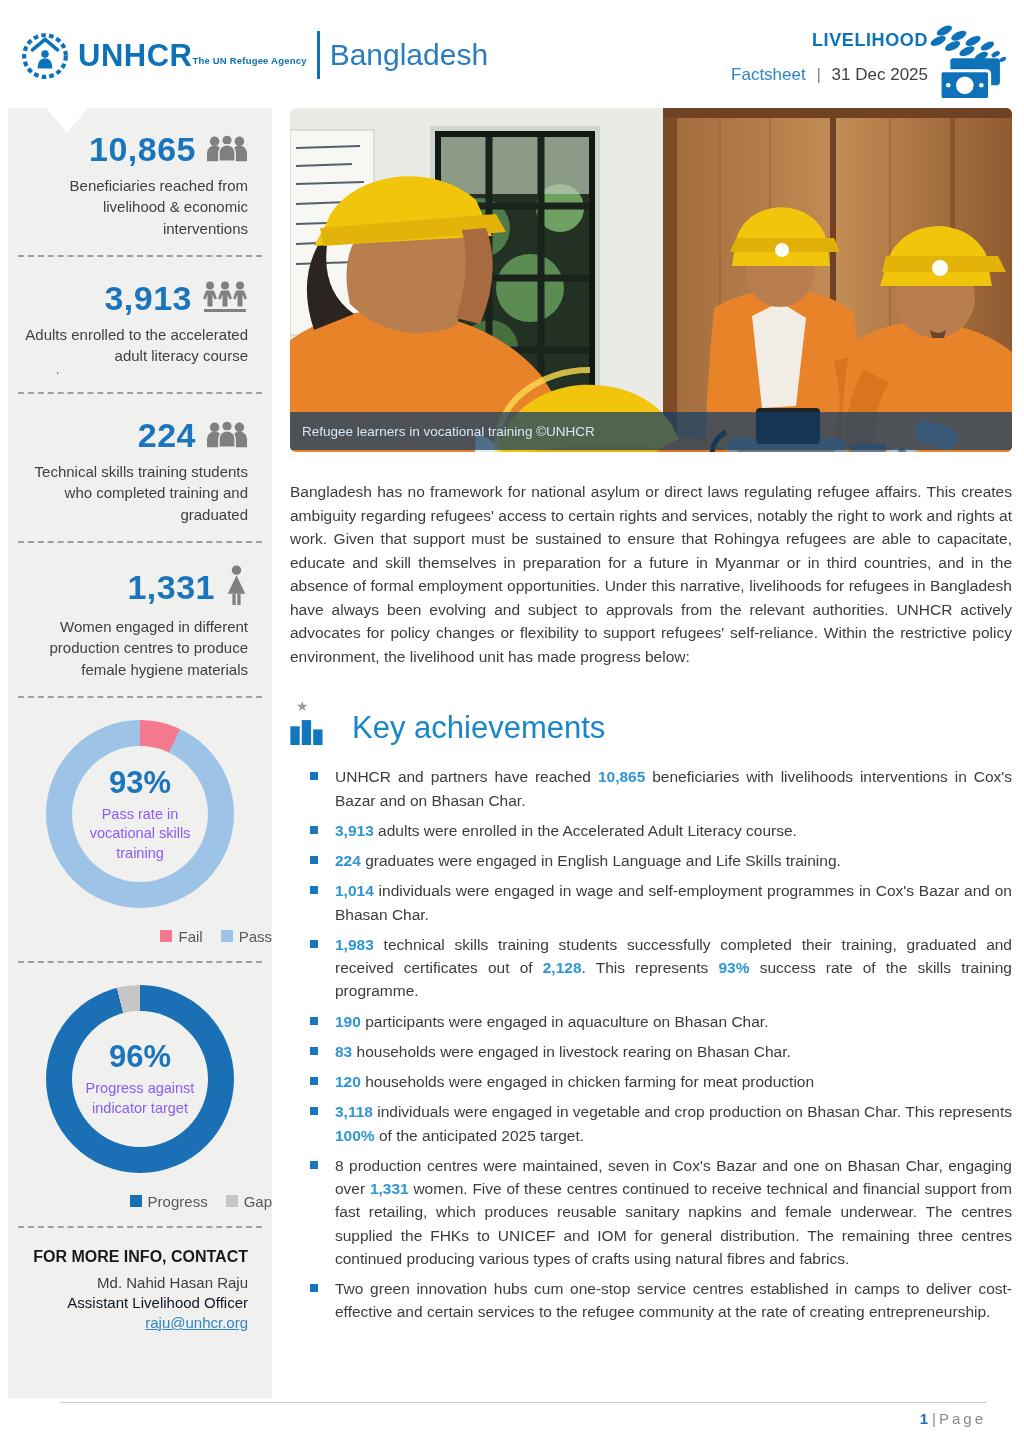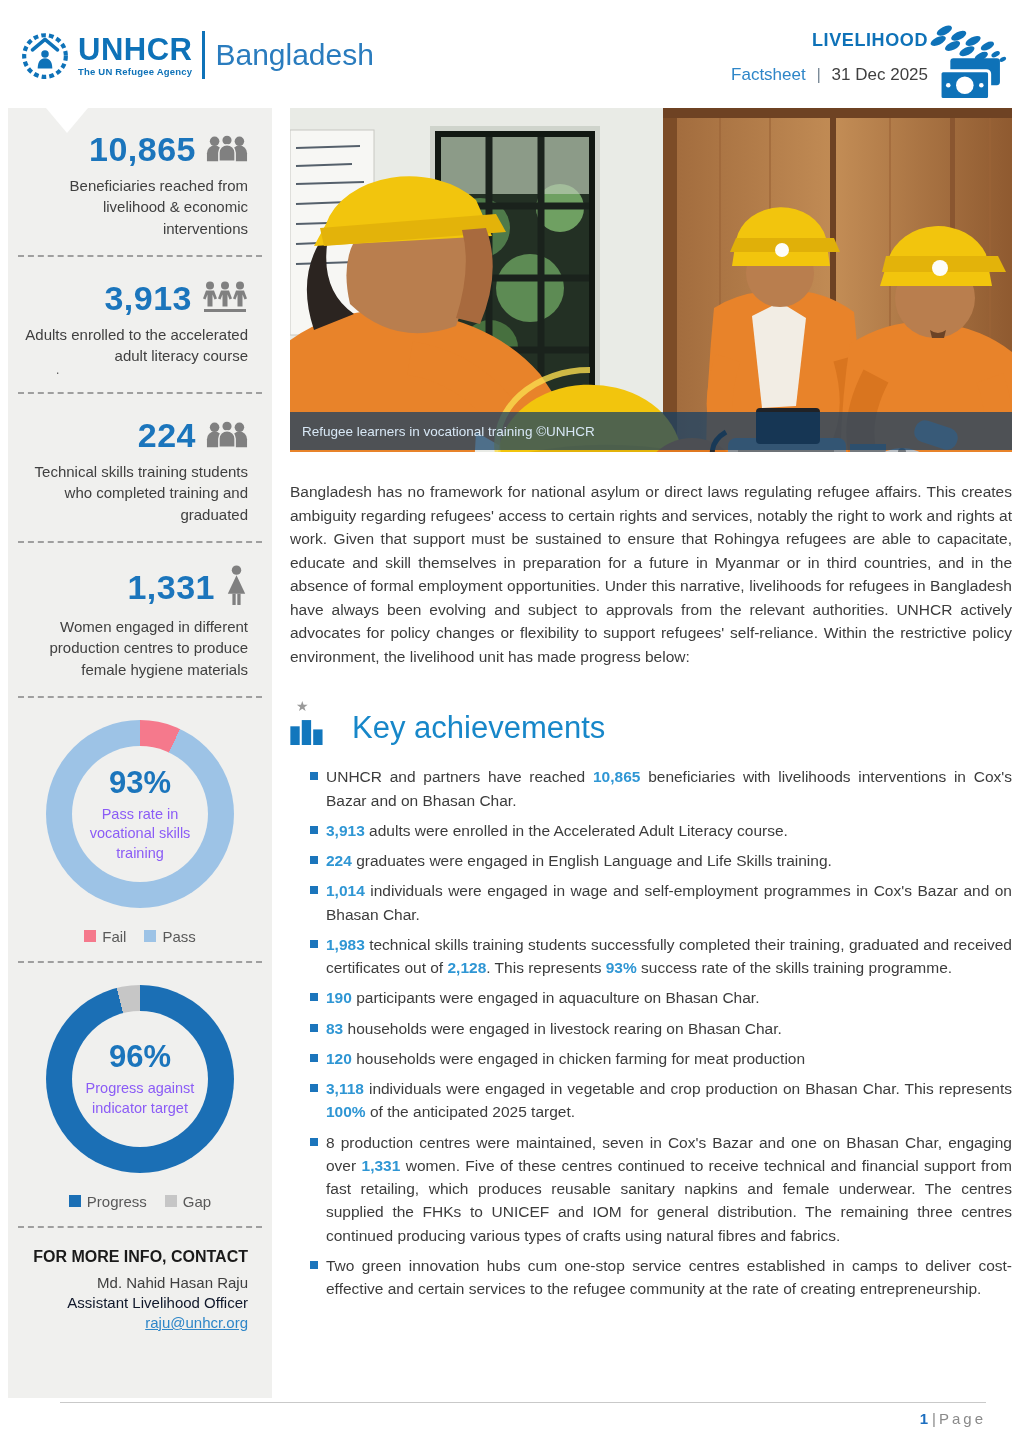--- a/index.html
+++ b/index.html
@@ -3,23 +3,23 @@
 <meta charset="utf-8">
 <style>
   html,body{margin:0;padding:0;background:#ffffff;}
   .page{position:relative;width:1024px;height:1449px;background:#ffffff;overflow:hidden;
         font-family:"Liberation Sans",sans-serif;color:#3c3c3c;}
 
   
   .header{position:absolute;left:0;top:0;width:1024px;height:108px;background:#fff;}
   .logo{position:absolute;left:20px;top:30px;display:flex;align-items:center;}
   .logo-emblem{margin-right:8px;display:flex;}
-  .logo-texts{display:flex;flex-direction:column;line-height:1;}
+  .logo-texts{display:flex;flex-direction:row;line-height:1;}
   .logo-org{font-size:31px;font-weight:bold;color:#0e72b8;letter-spacing:.5px;}
-  .logo-tagline{font-size:9.5px;font-weight:bold;color:#0e72b8;margin-top:2px;letter-spacing:.2px;}
+  .logo-tagline{font-size:9.5px;font-weight:bold;color:#0e72b8;margin-top:16px;letter-spacing:.2px;}
   .logo-div{width:3px;height:48px;background:#0e72b8;margin:0 10px;}
   .logo-country{font-size:30px;color:#2a7cbe;}
   .head-right{position:absolute;right:96px;top:30px;text-align:right;}
   .program{font-size:18px;font-weight:bold;color:#0e72b8;letter-spacing:.6px;}
   .fact-line{margin-top:14px;font-size:17px;}
   .fact-doc{color:#2e86c8;}
   .fact-sep{color:#7a8a97;margin:0 6px;}
   .fact-date{color:#3f3f3f;}
   .wheat-wrap{position:absolute;right:14px;top:24px;}
   .money-wrap{position:absolute;right:22px;top:58px;}
@@ -34,42 +34,42 @@
   .stat-value{font-size:34px;font-weight:bold;color:#1b75bc;letter-spacing:.5px;}
   .stat-label{margin-top:6px;font-size:15px;line-height:1.42;color:#404040;}
   .stat-note{padding-left:48px;text-align:left;font-size:12px;color:#555;line-height:.8;}
   .dashed{border-top:2px dashed #9f9f9f;margin:16px 10px 0 10px;}
   .chart{margin-top:22px;text-align:center;}
   .donut{width:188px;height:188px;border-radius:50%;margin:0 auto;position:relative;}
   .hole{position:absolute;left:26px;top:26px;width:136px;height:136px;border-radius:50%;background:#f0f0ee;
         display:flex;flex-direction:column;align-items:center;justify-content:center;box-sizing:border-box;padding:0 4px;}
   .donut-value{font-size:31px;font-weight:bold;color:#1b75bc;}
   .donut-label{font-size:14.5px;color:#8b5cf6;line-height:1.35;margin-top:4px;}
-  .legend{margin-top:20px;display:flex;justify-content:center;gap:18px;font-size:15px;color:#595959;}
+  .legend{margin-top:20px;display:flex;justify-content:flex-end;gap:18px;font-size:15px;color:#595959;}
   .legend-item{display:flex;align-items:center;}
   .swatch{display:inline-block;width:12px;height:12px;margin-right:6px;}
   .contact{margin-top:20px;padding:0 24px 0 14px;text-align:right;}
   .contact-heading{font-weight:bold;font-size:16px;color:#1a1a1a;}
   .contact-name{font-size:15px;color:#404040;margin-top:8px;}
   .contact-title{font-size:15px;color:#0f172a;margin-top:3px;}
   .contact-email{margin-top:3px;font-size:15px;}
   .contact-email a{color:#2e86c8;}
 
   
   .main{position:absolute;left:290px;top:108px;width:722px;}
-  .photo{position:relative;width:722px;height:344px;overflow:hidden;}
+  .photo{position:relative;width:722px;height:344px;overflow:hidden;border-radius:6px;}
   .caption{position:absolute;left:0;bottom:2px;width:100%;height:38px;background:rgba(18,62,102,.72);
            color:#d7e7f5;font-size:13.5px;display:flex;align-items:center;padding-left:12px;box-sizing:border-box;}
   .intro{margin-top:28px;font-size:15.5px;line-height:1.52;color:#3c3c3c;text-align:justify;}
   .ach-head{margin-top:42px;display:flex;align-items:flex-end;gap:24px;}
   .ach-icon{position:relative;display:inline-flex;}
   .star{position:absolute;top:-20px;left:6px;color:#9a9a9a;font-size:14px;}
   .ach-title{font-size:31px;font-weight:normal;color:#1787c9;margin:2px;line-height:1;}
   .bullets{margin-top:20px;padding-left:20px;}
-  .bullet{display:flex;gap:8px;margin-bottom:7px;font-size:15.5px;line-height:1.5;color:#3c3c3c;}
+  .bullet{display:flex;gap:17px;margin-bottom:7px;font-size:15.5px;line-height:1.5;color:#3c3c3c;}
   .sq{flex:0 0 8px;width:8px;height:8px;background:#1b75bc;margin-top:7px;}
   .bullet-text{text-align:justify;}
   .hl{color:#2f96d4;font-weight:bold;}
 
   
   .footer-line{position:absolute;left:60px;right:38px;top:1402px;border-top:1.5px solid #c9c9c9;}
   .footer-text{position:absolute;right:38px;top:1410px;font-size:15px;}
   .page-num{color:#1d6fc0;font-weight:bold;margin-right:4px;}
   .page-label{color:#8a8a8a;letter-spacing:3px;}
 </style>

